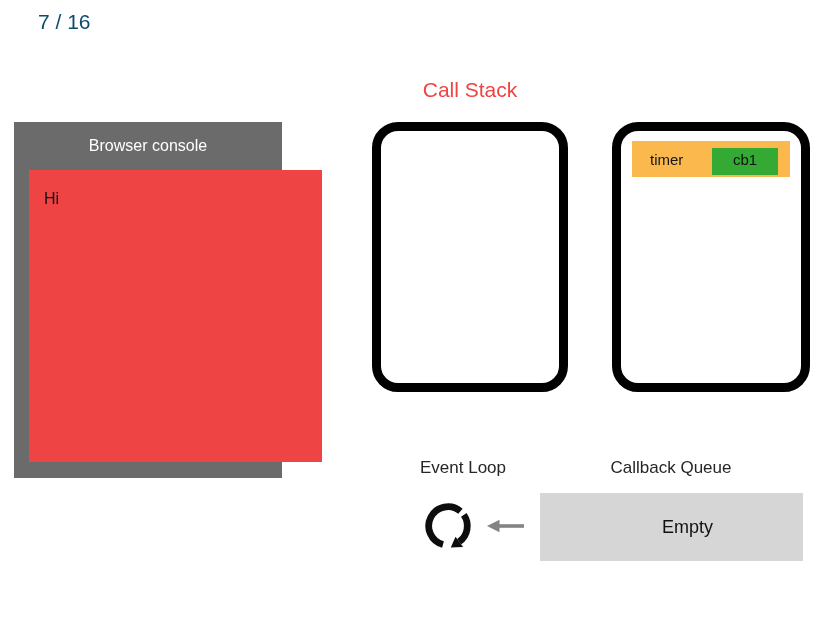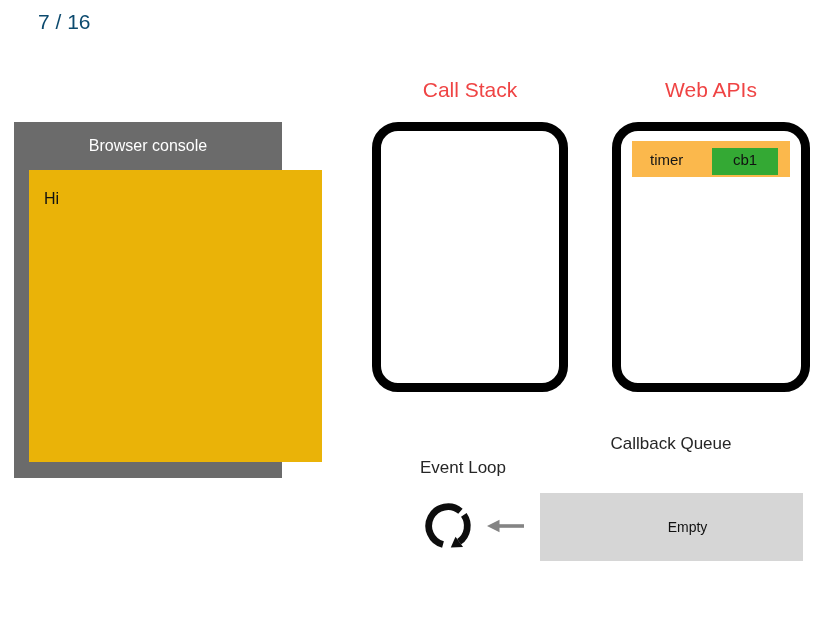--- a/index.html
+++ b/index.html
@@ -45,21 +45,21 @@
     text-align: center;
     color: #ffffff;
     font-size: 16px;
   }
   .console-body {
     position: absolute;
     left: 15px;
     top: 48px;
     width: 293px;
     height: 292px;
-    background: #eab308;
+    background: #ef4444;
   }
   .console-log {
     position: absolute;
     left: 15px;
     top: 20px;
     font-size: 16px;
     color: #111111;
   }
 
   
@@ -137,39 +137,39 @@
     left: 487px;
     top: 517px;
     width: 37px;
     height: 18px;
   }
 
   
   .queue-title {
     position: absolute;
     left: 540px;
-    top: 434px;
+    top: 458px;
     width: 262px;
     text-align: center;
     font-size: 17px;
     color: #262626;
   }
   .queue-box {
     position: absolute;
     left: 540px;
     top: 493px;
     width: 263px;
     height: 68px;
     background: #d6d6d6;
     display: flex;
     align-items: center;
     justify-content: center;
   }
   .queue-status {
-    font-size: 14px;
+    font-size: 18px;
     color: #111111;
     margin-left: 32px;
   }
 </style>
 </head>
 <body>
 
 <div class="slide">
 
   <div class="slide-counter">7 / 16</div>
@@ -177,21 +177,20 @@
   <div class="console-panel">
     <div class="console-title">Browser console</div>
     <div class="console-body">
       <div class="console-log">Hi</div>
     </div>
   </div>
 
   <div class="stack-title">Call Stack</div>
   <div class="frame-box stack-box"></div>
 
-  <div class="apis-title">Web APIs</div>
   <div class="frame-box apis-box">
     <div class="api-task">
       <span class="api-task-label">timer</span>
       <span class="api-task-cb">cb1</span>
     </div>
   </div>
 
   <div class="eventloop-title">Event Loop</div>
   <svg class="loop-icon" viewBox="0 0 56 56" aria-hidden="true">
     <path d="M 22.8 47.3 A 20 20 0 1 1 40.9 12.7" fill="none" stroke="#0d0d0d" stroke-width="7"></path>

